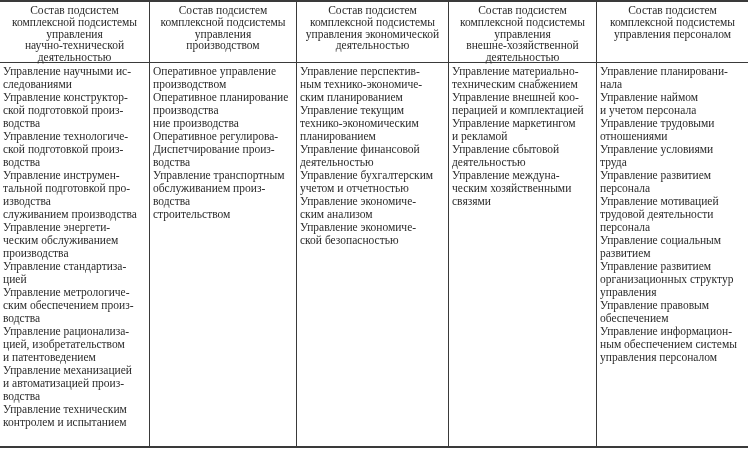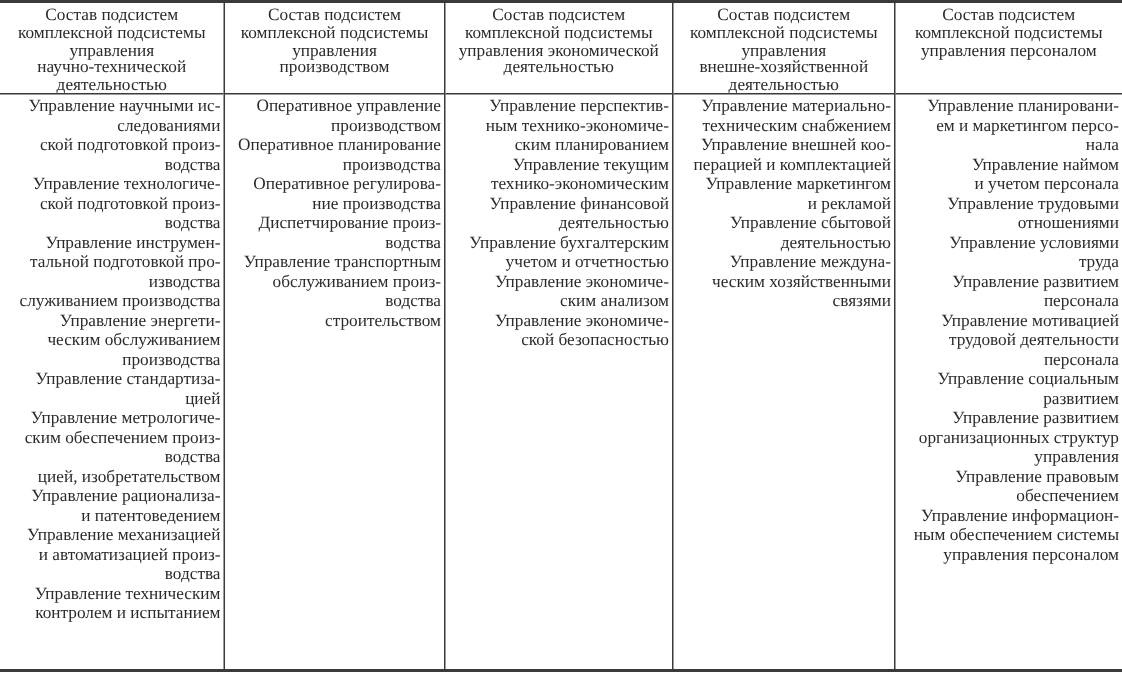--- a/index.html
+++ b/index.html
@@ -46,21 +46,21 @@
     border-bottom: 1px solid var(--border-color);
     text-align: center;
     padding-top: 3px;
     font-size: 11.5px;
     line-height: 11.8px;
   }
   .col-body {
     padding: 2px 2px 0 3px;
     font-size: 11.5px;
     line-height: 13px;
-    text-align: right;
+    text-align: left;
   }
   .hline, .line {
     white-space: nowrap;
   }
 </style>
 </head>
 <body>
 
 <div class="table">
     <div class="col">
@@ -70,20 +70,21 @@
         <div class="hline">управления</div>
         <div class="hline">научно-технической</div>
         <div class="hline">деятельностью</div>
       </div>
       <div class="col-body">
         <div class="item">
           <div class="line">Управление научными ис-</div>
           <div class="line">следованиями</div>
         </div>
         <div class="item">
+          <div class="line">Управление конструктор-</div>
           <div class="line">ской подготовкой произ-</div>
           <div class="line">водства</div>
         </div>
         <div class="item">
           <div class="line">Управление технологиче-</div>
           <div class="line">ской подготовкой произ-</div>
           <div class="line">водства</div>
         </div>
         <div class="item">
           <div class="line">Управление инструмен-</div>
@@ -101,22 +102,22 @@
         <div class="item">
           <div class="line">Управление стандартиза-</div>
           <div class="line">цией</div>
         </div>
         <div class="item">
           <div class="line">Управление метрологиче-</div>
           <div class="line">ским обеспечением произ-</div>
           <div class="line">водства</div>
         </div>
         <div class="item">
+          <div class="line">Управление рационализа-</div>
           <div class="line">цией, изобретательством</div>
-          <div class="line">Управление рационализа-</div>
           <div class="line">и патентоведением</div>
         </div>
         <div class="item">
           <div class="line">Управление механизацией</div>
           <div class="line">и автоматизацией произ-</div>
           <div class="line">водства</div>
         </div>
         <div class="item">
           <div class="line">Управление техническим</div>
           <div class="line">контролем и испытанием</div>
@@ -133,22 +134,22 @@
       <div class="col-body">
         <div class="item">
           <div class="line">Оперативное управление</div>
           <div class="line">производством</div>
         </div>
         <div class="item">
           <div class="line">Оперативное планирование</div>
           <div class="line">производства</div>
         </div>
         <div class="item">
+          <div class="line">ние производства</div>
           <div class="line">Оперативное регулирова-</div>
-          <div class="line">ние производства</div>
         </div>
         <div class="item">
           <div class="line">Диспетчирование произ-</div>
           <div class="line">водства</div>
         </div>
         <div class="item">
           <div class="line">Управление транспортным</div>
           <div class="line">обслуживанием произ-</div>
           <div class="line">водства</div>
         </div>
@@ -166,20 +167,21 @@
       </div>
       <div class="col-body">
         <div class="item">
           <div class="line">Управление перспектив-</div>
           <div class="line">ным технико-экономиче-</div>
           <div class="line">ским планированием</div>
         </div>
         <div class="item">
           <div class="line">Управление текущим</div>
           <div class="line">технико-экономическим</div>
+          <div class="line">планированием</div>
         </div>
         <div class="item">
           <div class="line">Управление финансовой</div>
           <div class="line">деятельностью</div>
         </div>
         <div class="item">
           <div class="line">Управление бухгалтерским</div>
           <div class="line">учетом и отчетностью</div>
         </div>
         <div class="item">
@@ -226,21 +228,20 @@
     </div>
     <div class="col">
       <div class="col-header">
         <div class="hline">Состав подсистем</div>
         <div class="hline">комплексной подсистемы</div>
         <div class="hline">управления персоналом</div>
       </div>
       <div class="col-body">
         <div class="item">
           <div class="line">Управление планировани-</div>
-          <div class="line">ем и маркетингом персо-</div>
           <div class="line">нала</div>
         </div>
         <div class="item">
           <div class="line">Управление наймом</div>
           <div class="line">и учетом персонала</div>
         </div>
         <div class="item">
           <div class="line">Управление трудовыми</div>
           <div class="line">отношениями</div>
         </div>

